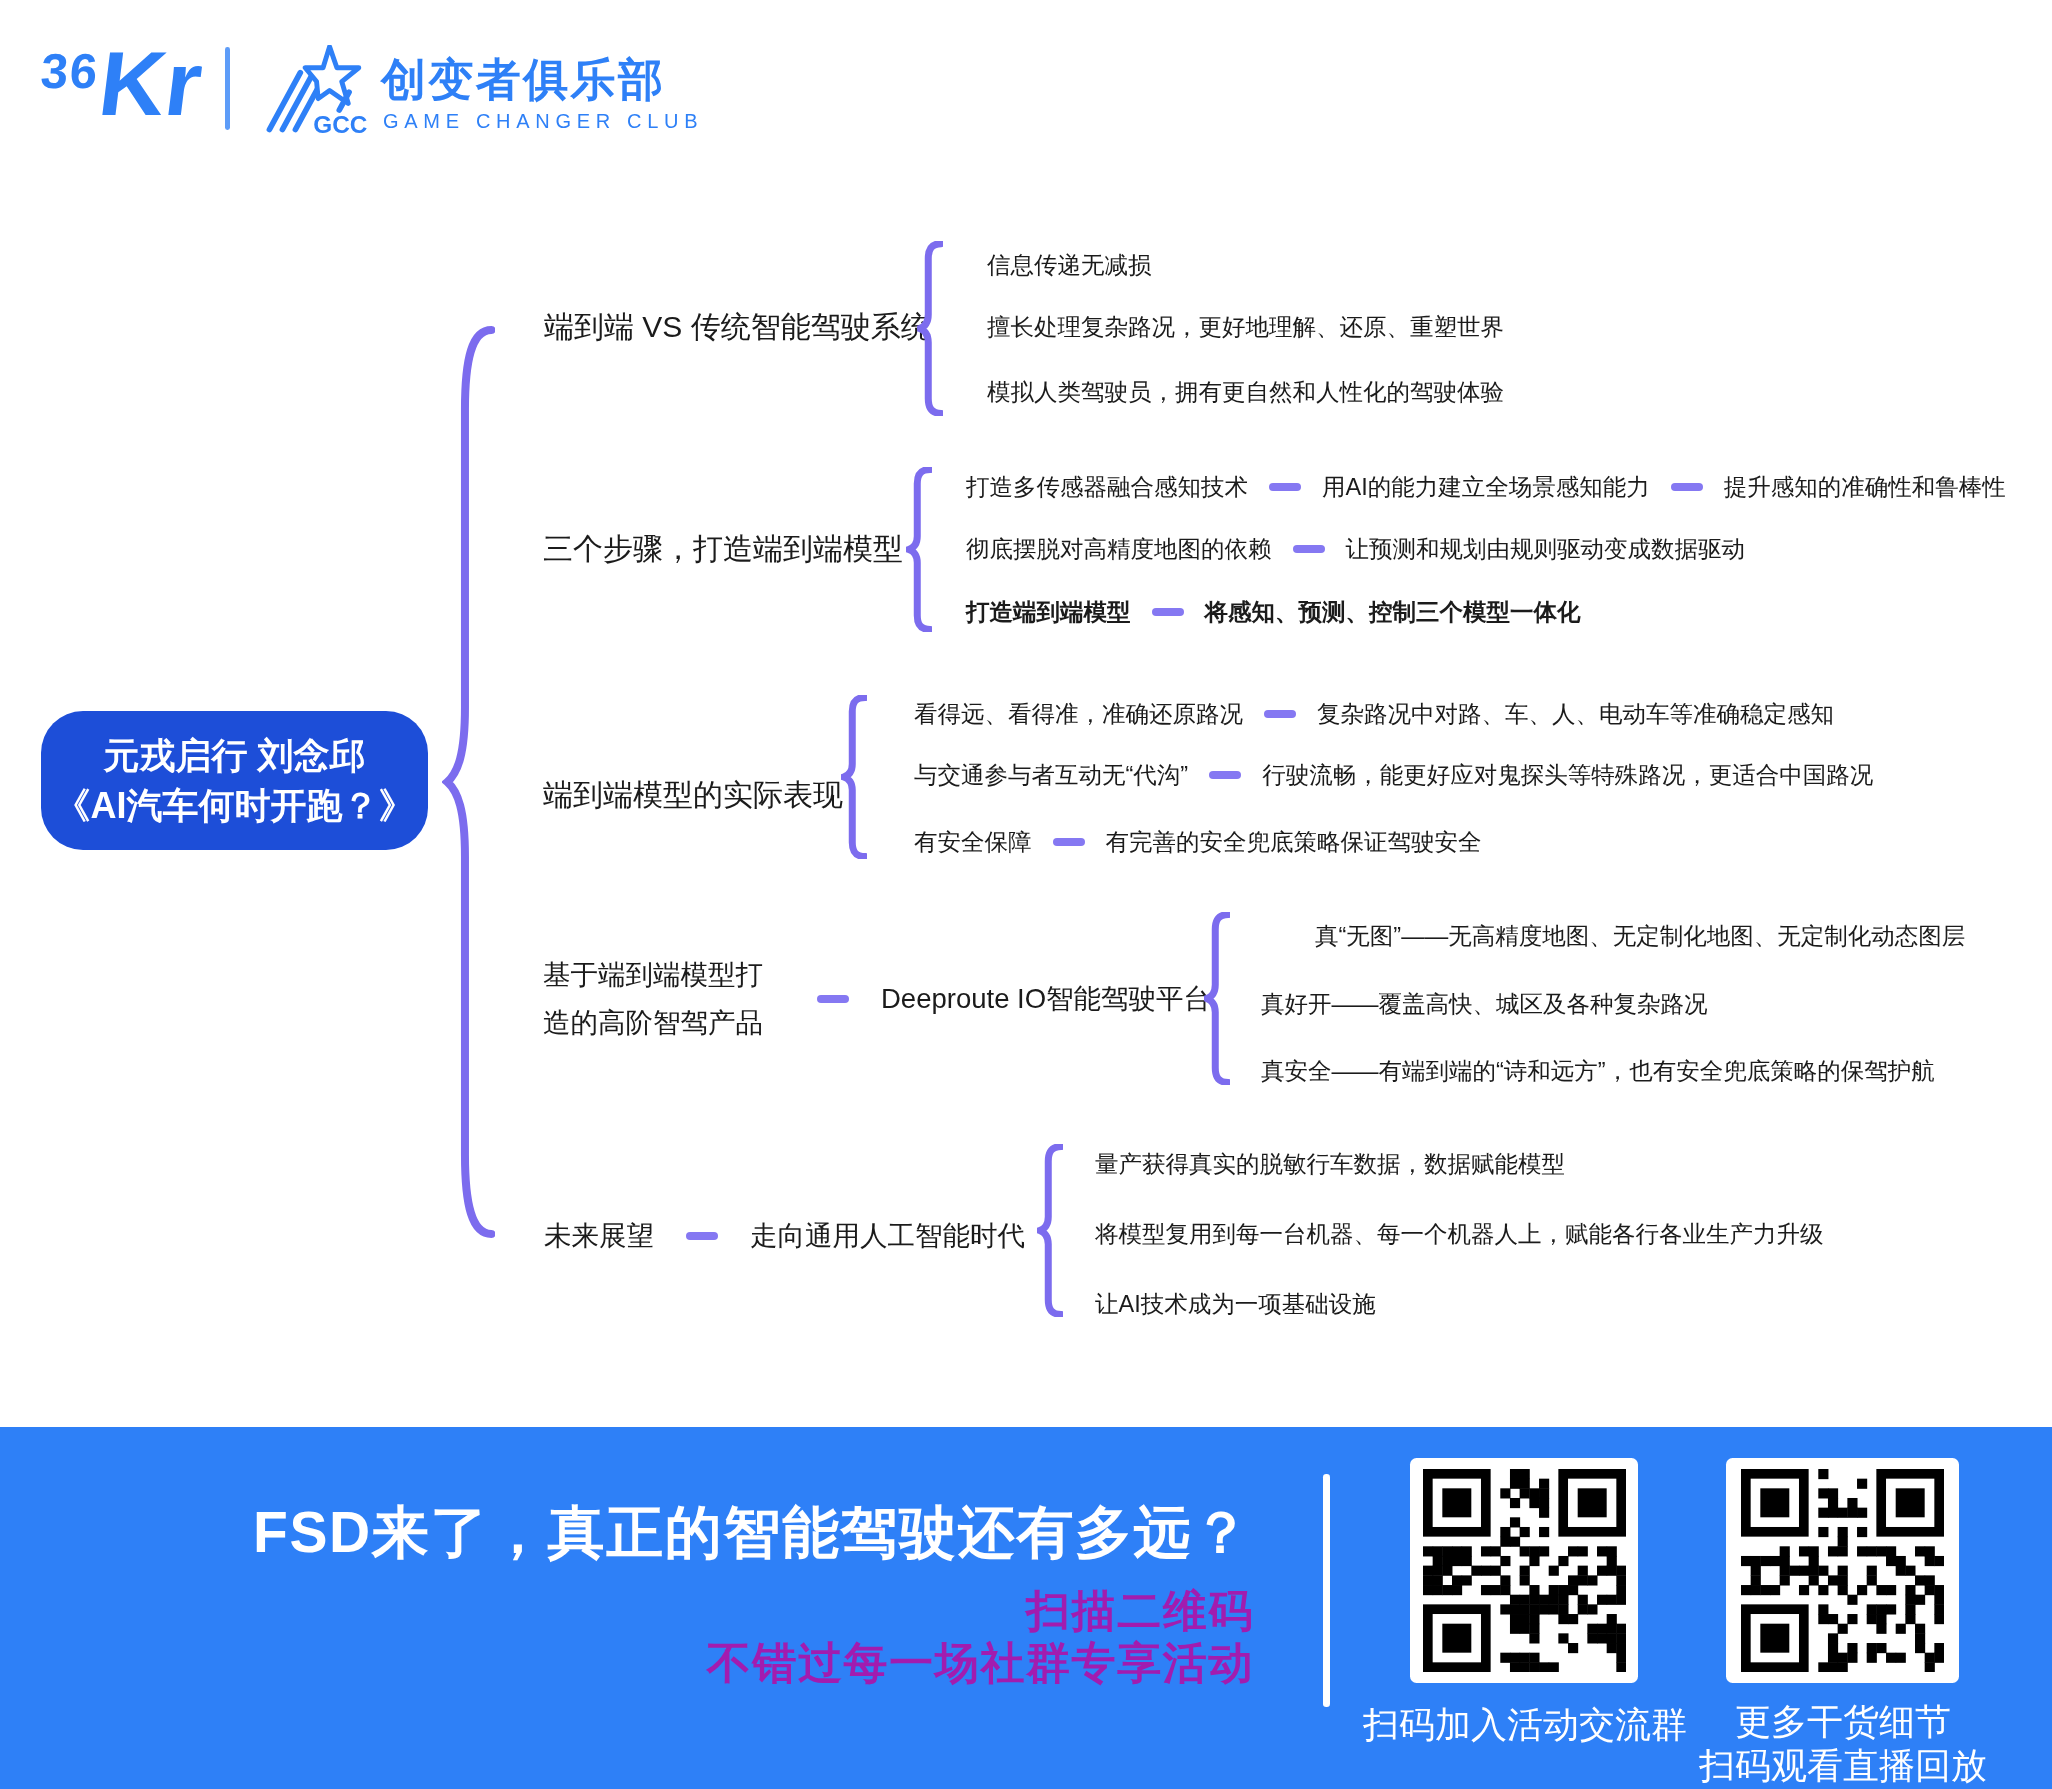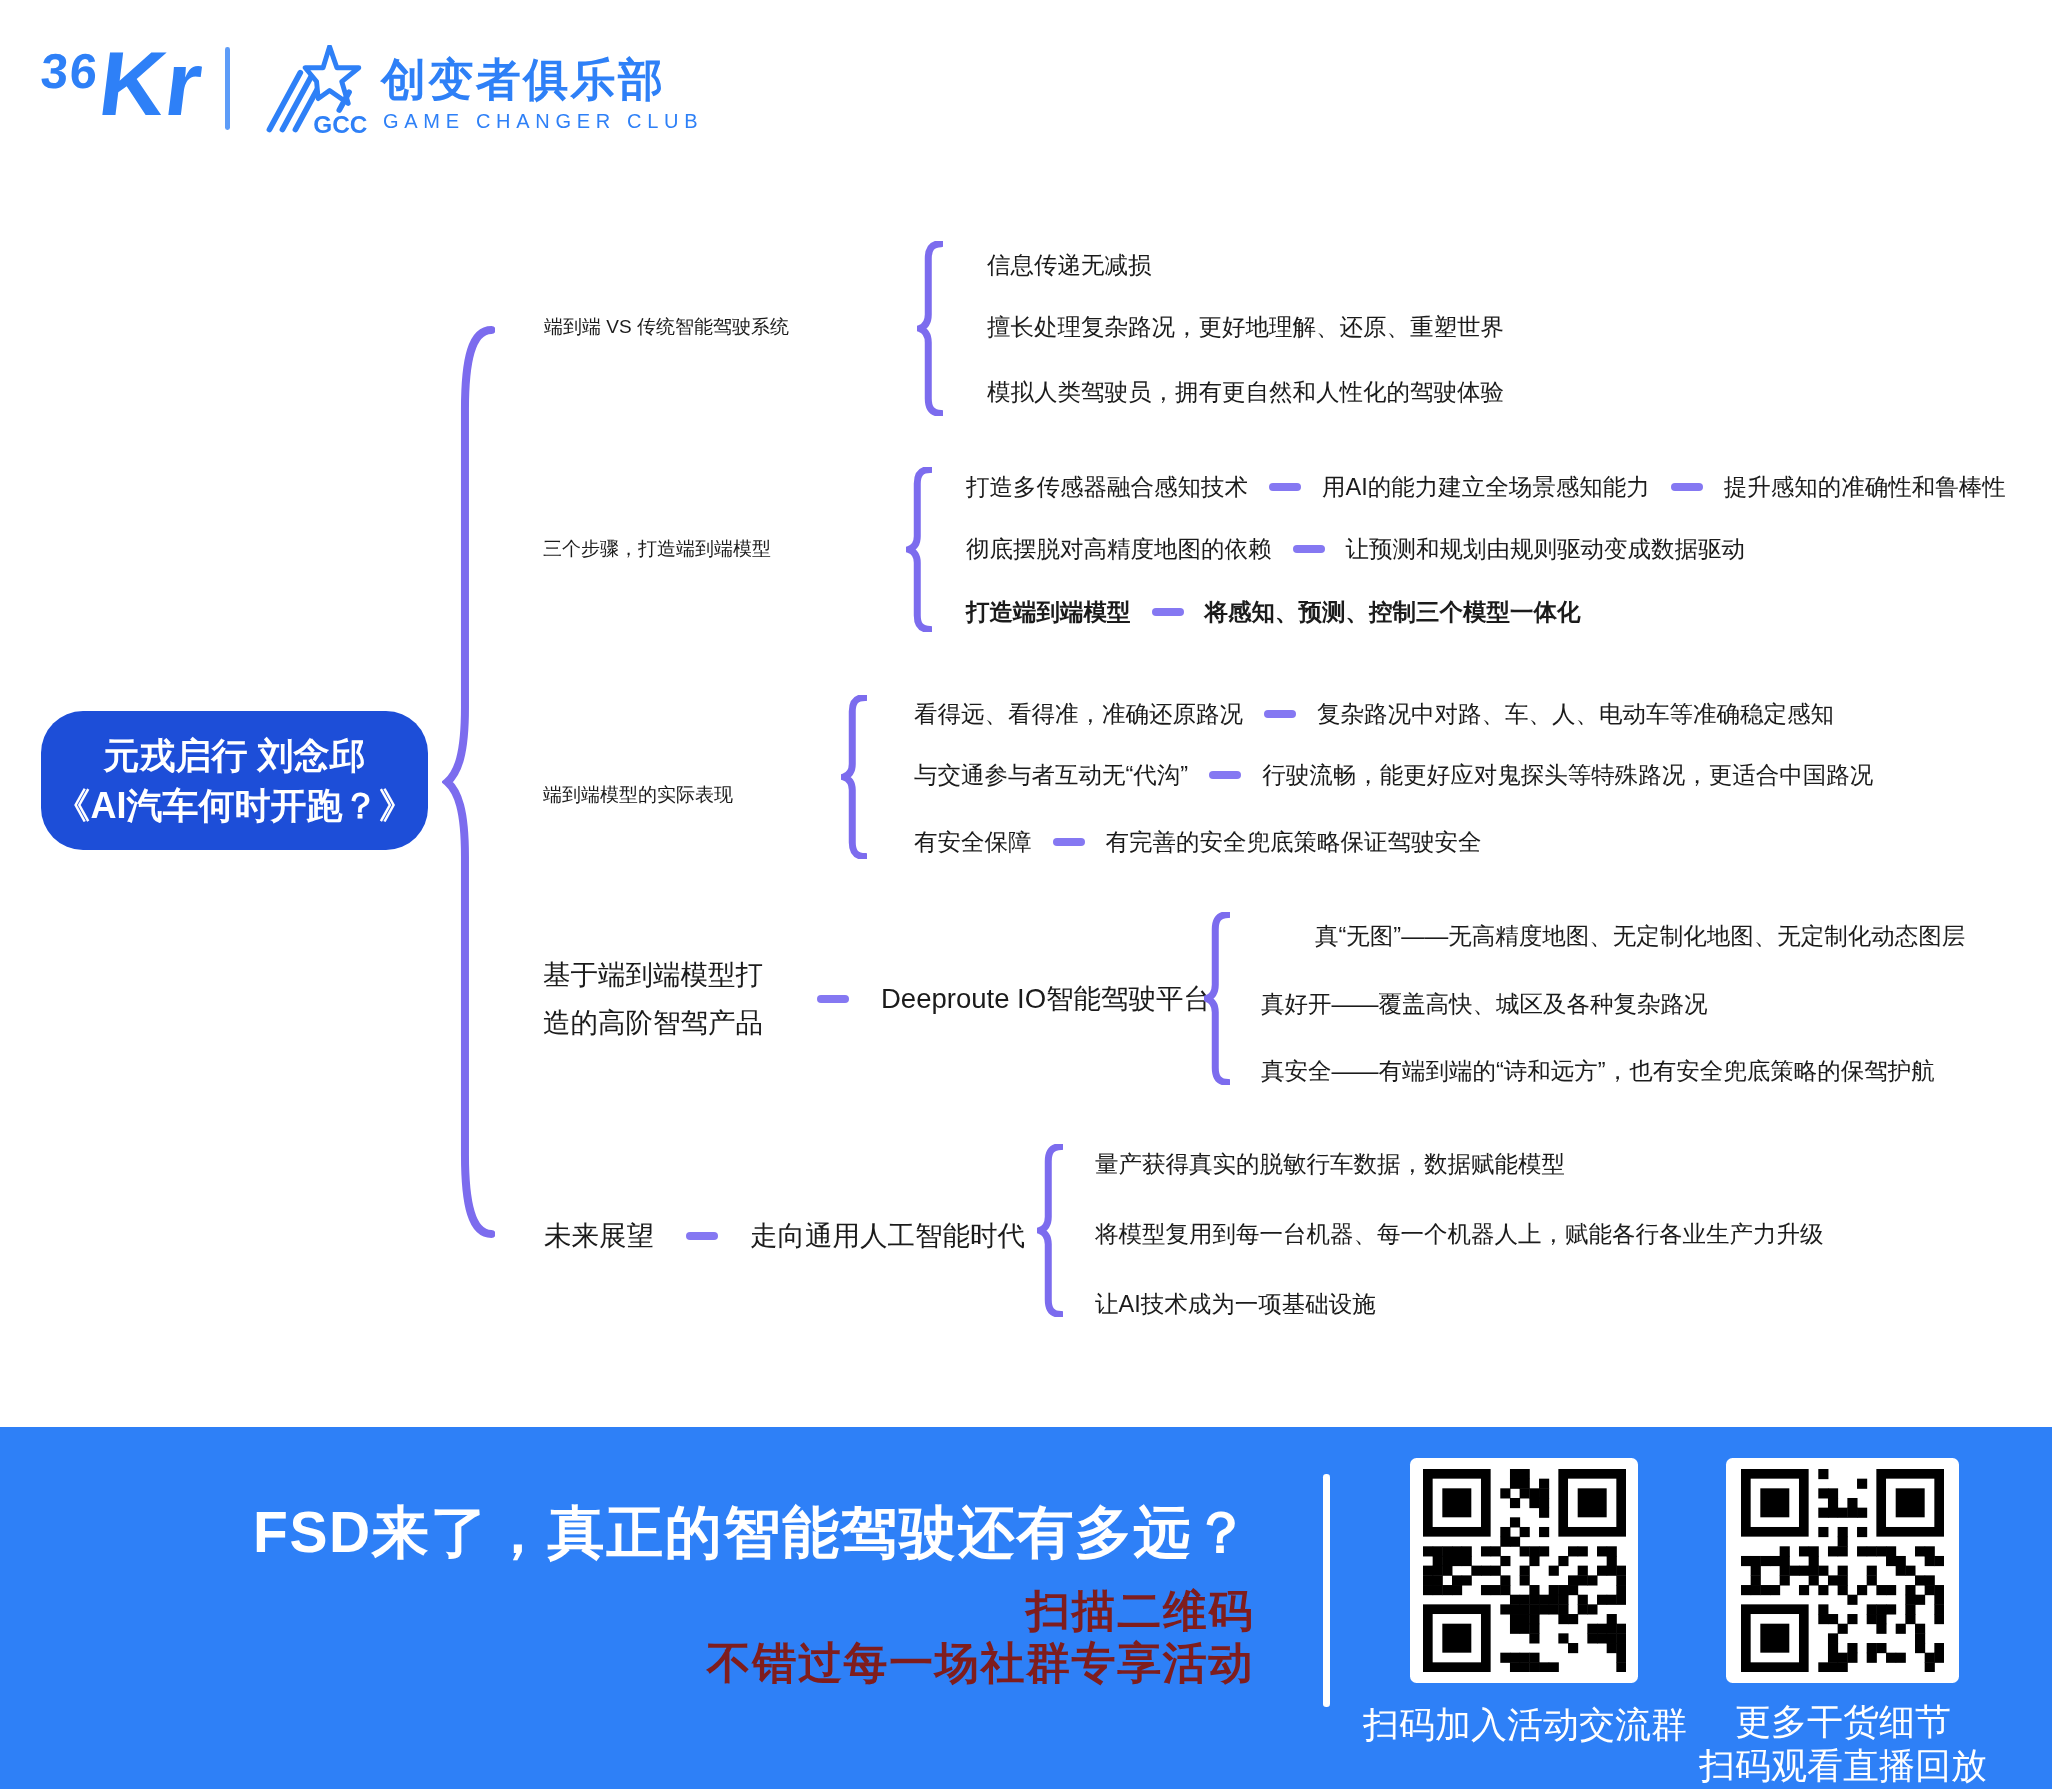--- a/index.html
+++ b/index.html
@@ -17,32 +17,32 @@
   .gcc-svg{left:258px;top:45px;}
   .club-name{left:381px;top:50px;font-size:45px;font-weight:700;color:#2e80f7;letter-spacing:2.4px;}
   .club-sub{left:383px;top:110px;font-size:20px;font-weight:500;color:#2e80f7;letter-spacing:5.7px;}
 
   
   .root-node{left:41px;top:711px;width:387px;height:139px;background:#1d4ed8;border-radius:42px;
              display:flex;flex-direction:column;align-items:center;justify-content:center;
              color:#ffffff;font-size:36px;font-weight:700;line-height:50px;text-align:center;}
   .brace path{stroke:#7c6cee;fill:none;stroke-width:7;stroke-linecap:round;}
   .brace.big path{stroke-width:8;}
-  .mlabel{font-size:19px;font-weight:500;}
+  .mlabel{font-size:30px;font-weight:500;}
   .mlabel2{font-size:27.5px;font-weight:500;line-height:48px;white-space:pre-line;}
   .mrow{display:flex;align-items:center;gap:21px;font-size:23.5px;font-weight:500;}
   .mrow.wgap{gap:32px;}
   .mrow .t{white-space:nowrap;}
   .mrow .lbl{font-size:27.5px;}
   .dash{width:32px;height:7.3px;border-radius:4px;background:#8578f2;flex:0 0 auto;}
 
   
   .banner{left:0;top:1427px;width:2052px;height:363px;background:#2e80f7;}
   .banner-title{left:253px;top:1495px;font-size:57px;font-weight:700;color:#fff;letter-spacing:1.6px;}
-  .banner-subs{left:486px;top:1585px;width:768px;text-align:right;color:#7f1d1d;
+  .banner-subs{left:486px;top:1585px;width:768px;text-align:right;color:#a21caf;
                font-size:44px;font-weight:600;line-height:52px;letter-spacing:1.6px;}
   .banner-divider{left:1323px;top:1474px;width:6.5px;height:233px;background:#ffffff;border-radius:3.2px;}
   .qr-box{width:228px;height:225px;background:#ffffff;border-radius:6.5px;
           display:flex;align-items:center;justify-content:center;}
   .qr-left{left:1410px;top:1458px;}
   .qr-right{left:1726px;top:1458px;width:233px;}
   .qr-caption{color:#ffffff;font-size:36px;font-weight:500;text-align:center;line-height:44px;}
   .cap-left{left:1358px;top:1703px;width:334px;}
   .cap-right{left:1685px;top:1700px;width:316px;}
 </style>

